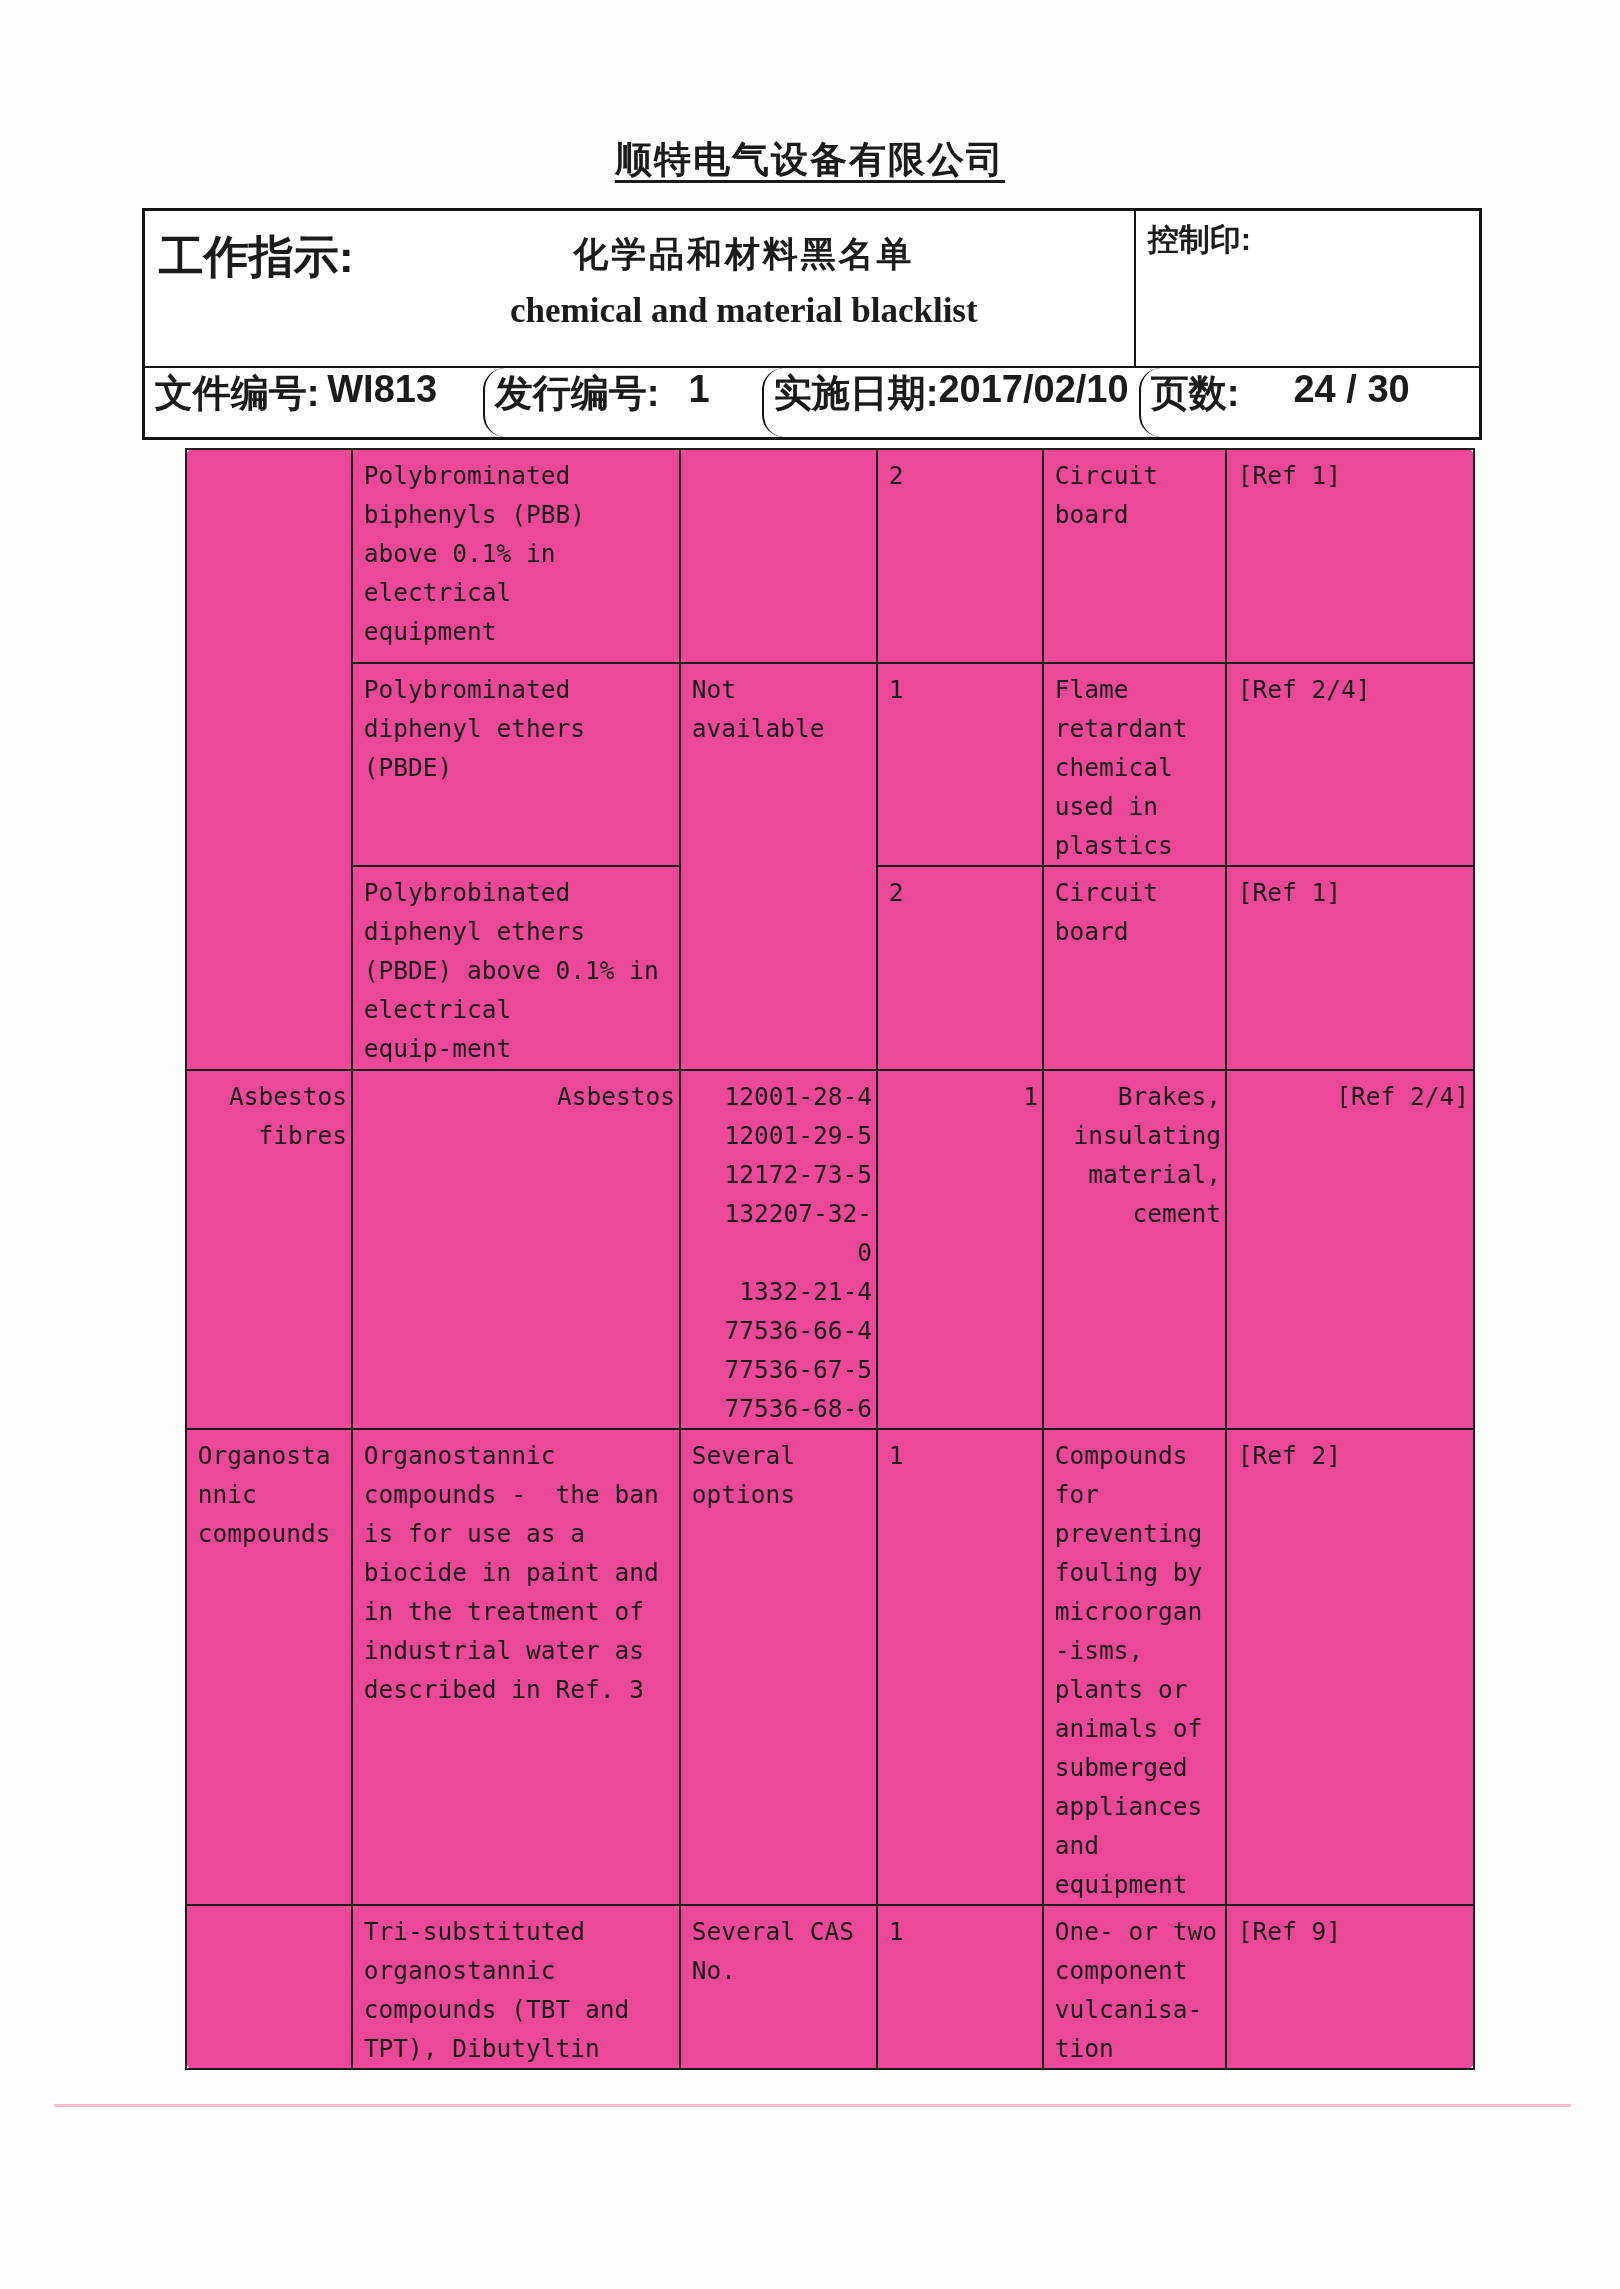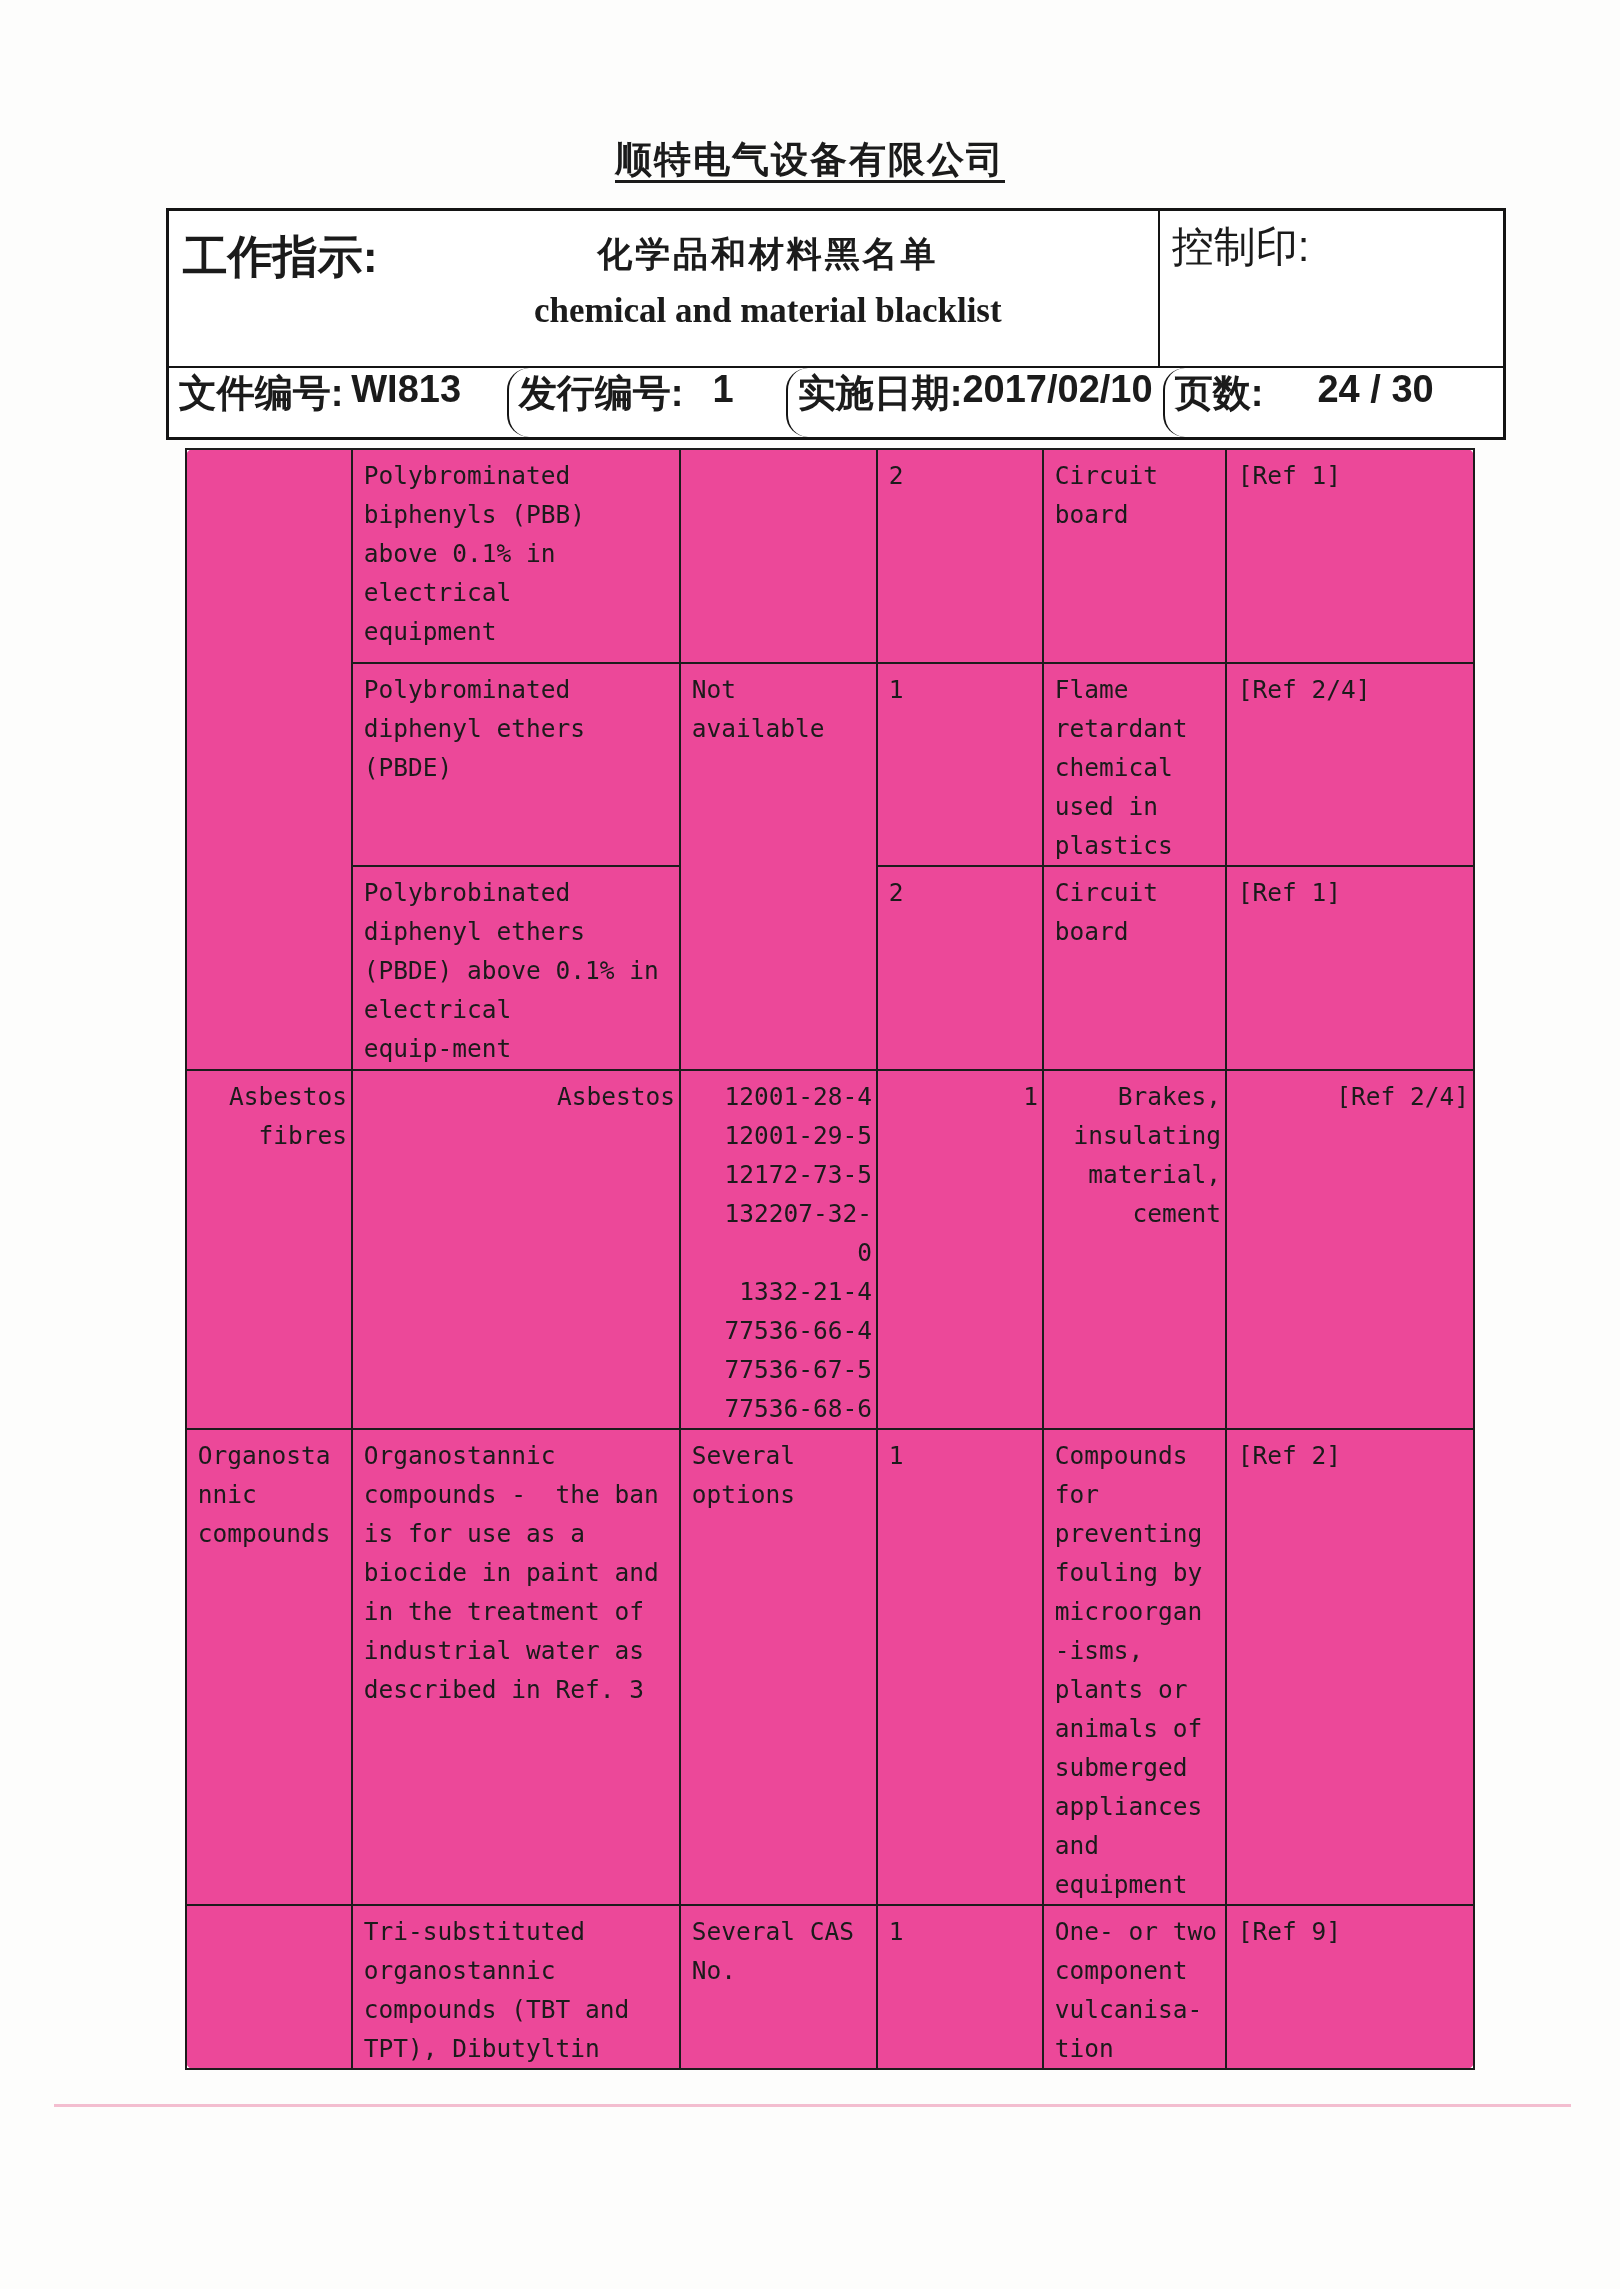--- a/index.html
+++ b/index.html
@@ -20,40 +20,39 @@
     text-decoration:underline;
     text-decoration-thickness:2.9px;
     text-underline-offset:7.8px;
   }
   
   .hdr{
     position:absolute;left:142px;top:208px;width:1340px;
     border:3.9px solid #141414;
     box-sizing:border-box;
     background:#fff;
-    margin-left:24px;
   }
   .hdr-r1{display:grid;grid-template-columns:991px 1fr;height:155px;}
   .hdr-r1-left{
     border-right:2.9px solid #141414;
     display:flex;align-items:flex-start;
     padding-top:15.7px;box-sizing:border-box;
   }
   .doc-type{
     font-size:45px;font-weight:700;
     padding-left:13.7px;white-space:nowrap;
   }
   .titles{flex:1;display:flex;flex-direction:column;align-items:center;gap:13.7px;padding-top:3.9px;}
   .title-zh{font-size:35px;font-weight:700;letter-spacing:2.9px;}
   .title-en{
     font-family:"Liberation Serif",serif;
     font-size:35px;font-weight:700;
   }
   .hdr-r1-right{padding:7.8px 0 0 11.8px;box-sizing:border-box;}
-  .control-stamp{font-size:42px;font-weight:400;}
+  .control-stamp{font-size:31px;font-weight:700;}
   .hdr-r2{
     display:grid;grid-template-columns:338px 279px 377px 1fr;
     height:69px;border-top:2.9px solid #141414;
   }
   .field{
     display:flex;align-items:flex-start;
     padding-left:9.8px;box-sizing:border-box;
     font-size:38px;font-weight:700;white-space:nowrap;
     overflow:hidden;
     border-radius:22px;

